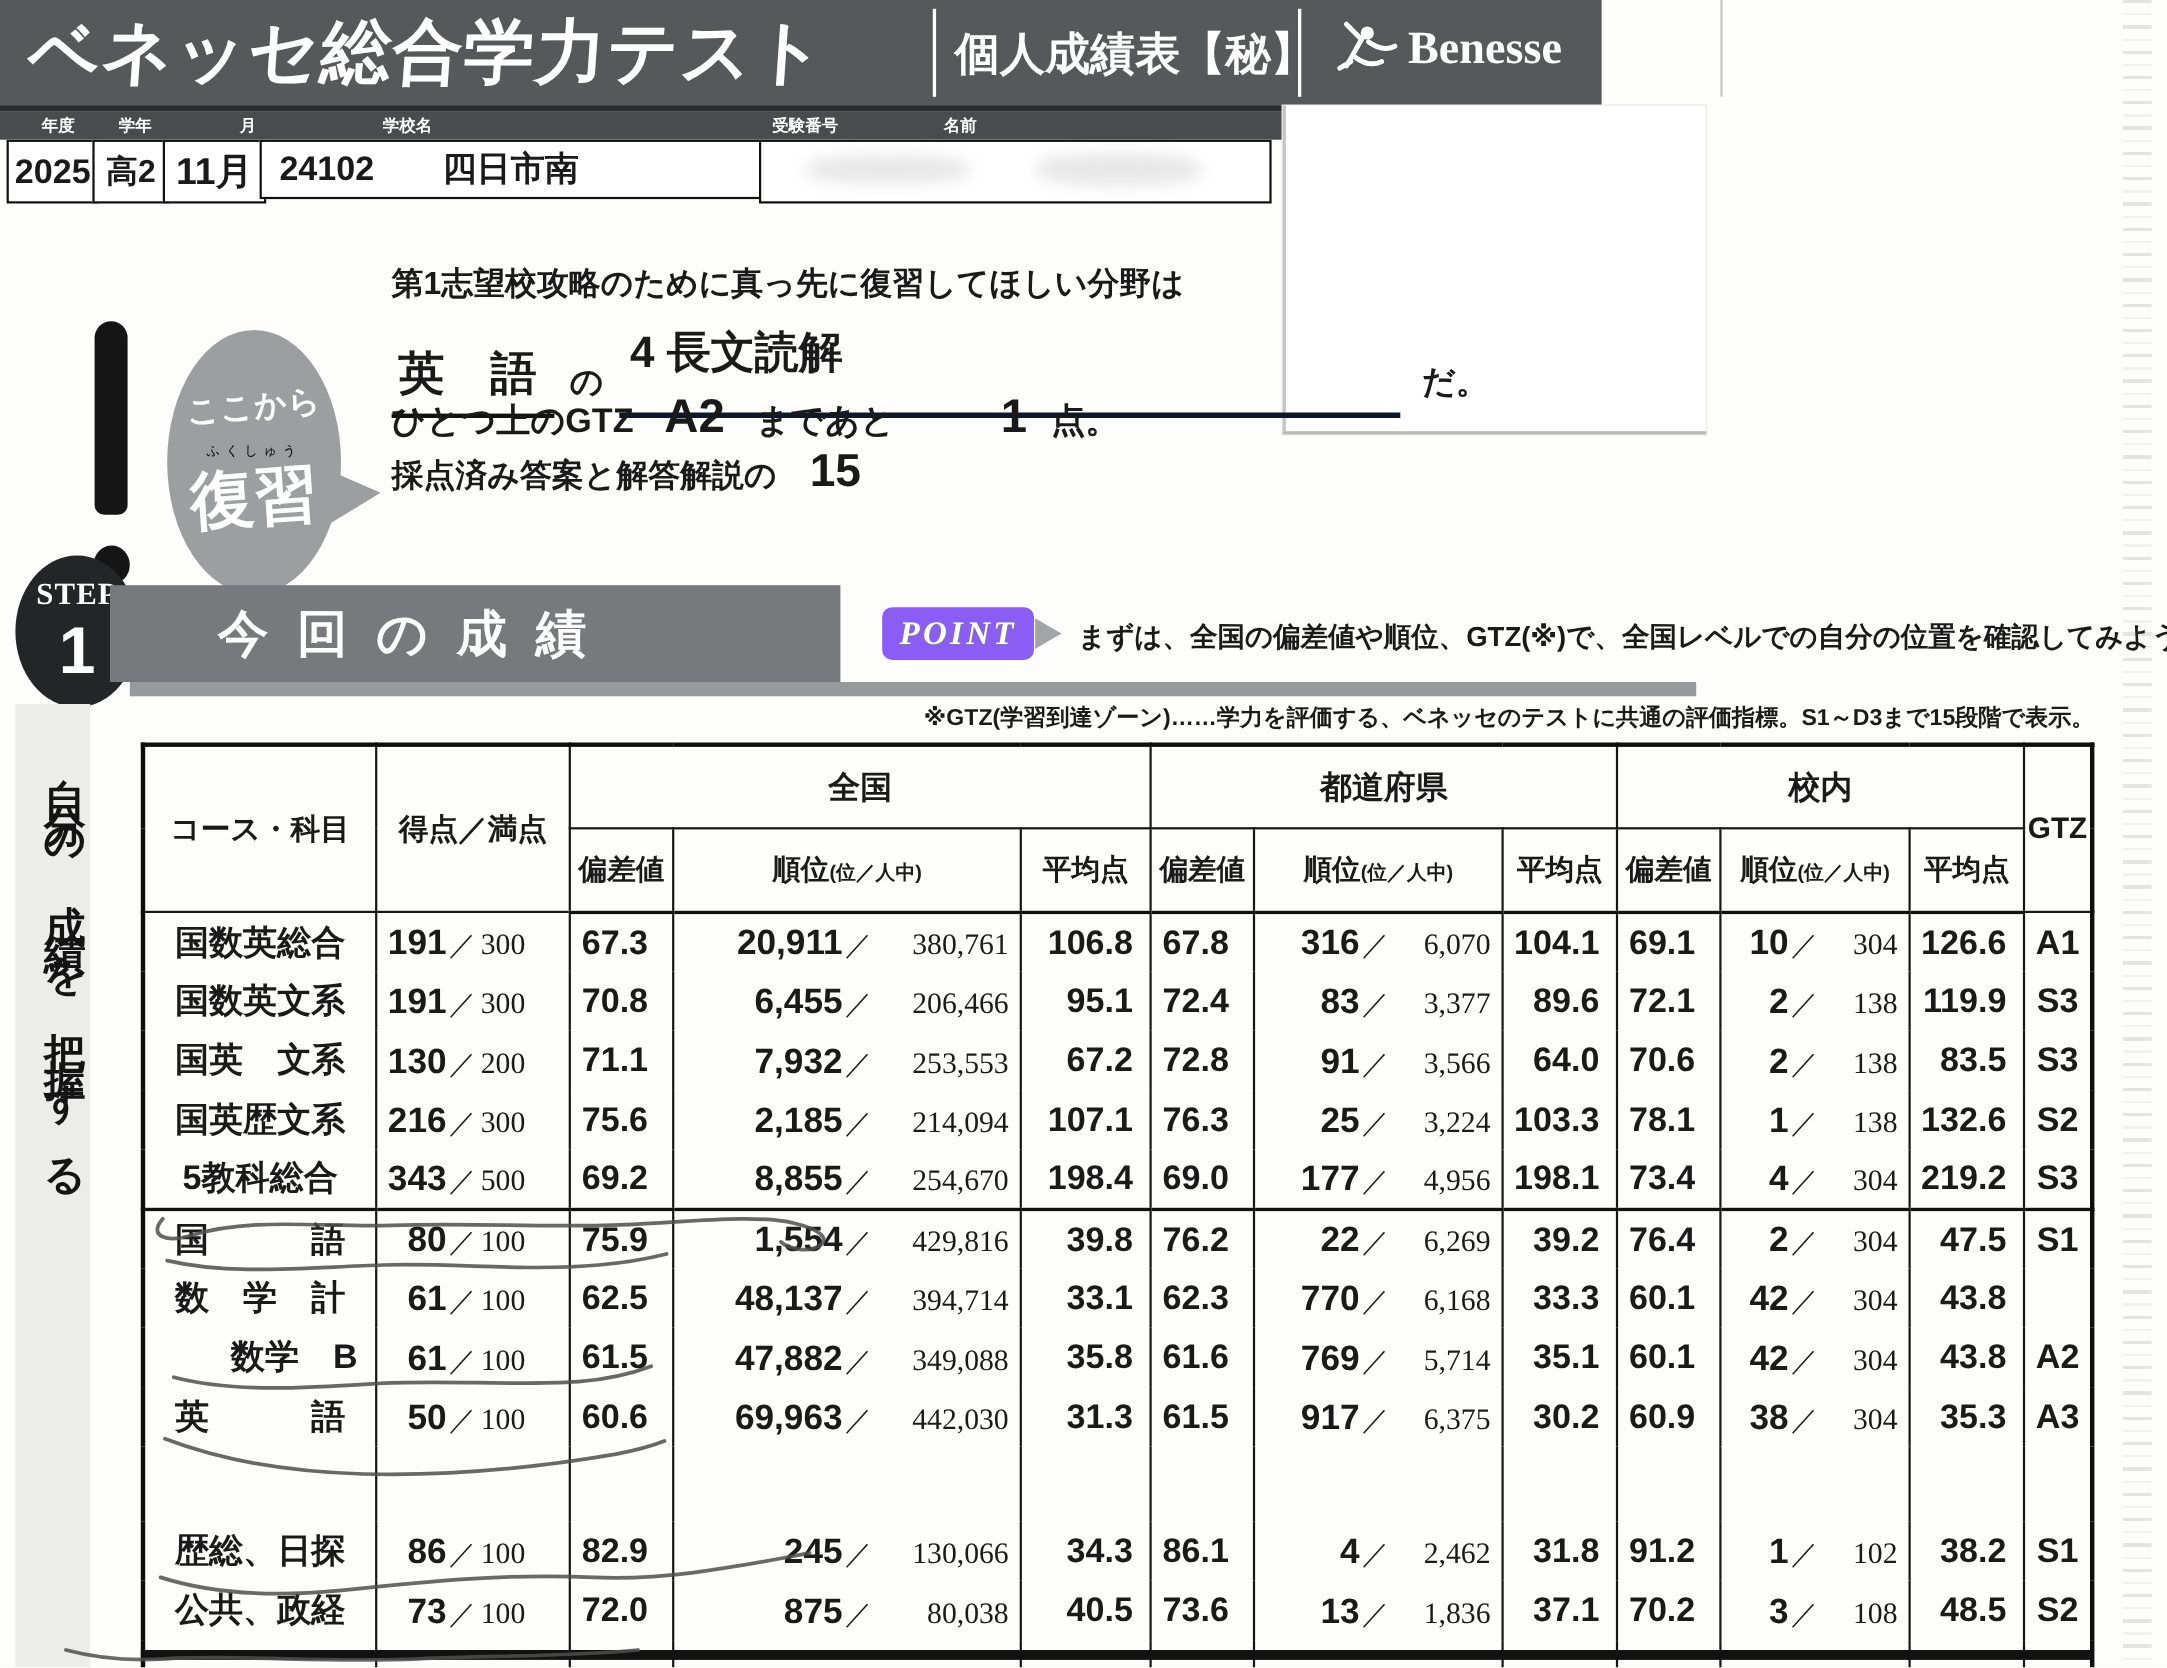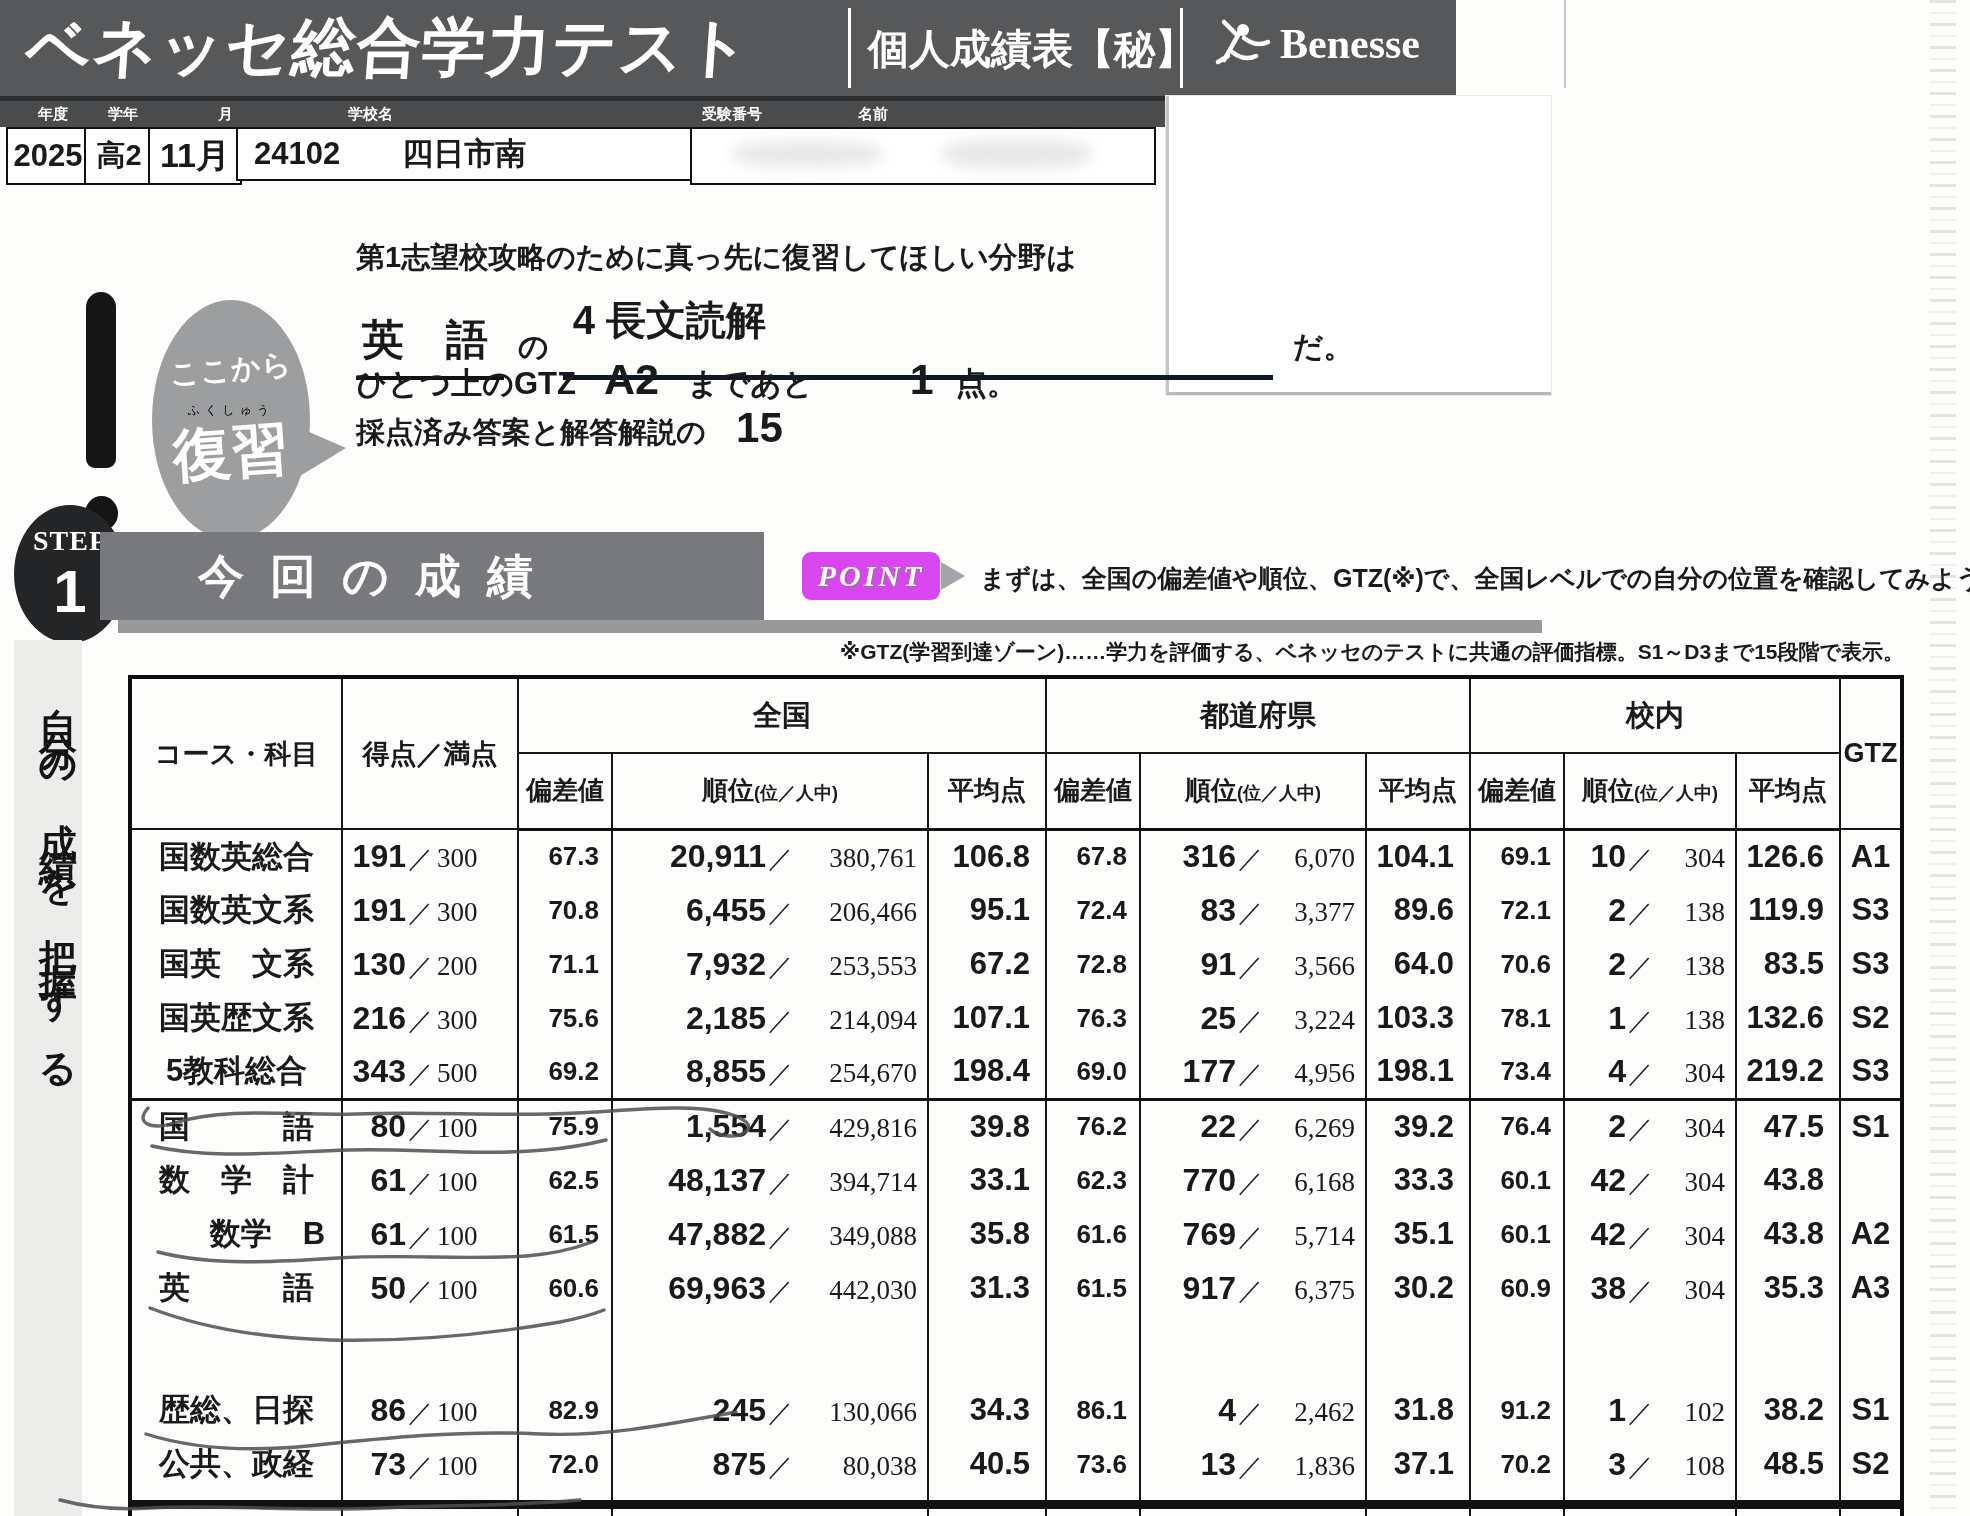--- a/index.html
+++ b/index.html
@@ -59,21 +59,21 @@
   .rl4-page{font-size:42px;font-weight:700;margin:0 30px;}
   
   .step-badge{position:absolute;left:14px;top:505px;width:112px;height:138px;background:#232527;border-radius:50%;}
   .step-word{position:absolute;left:0;top:20px;width:100%;text-align:center;color:#fff;
              font-family:"Liberation Serif","DejaVu Serif",serif;font-size:28px;font-weight:700;letter-spacing:1px;}
   .step-num{position:absolute;left:0;top:52px;width:100%;text-align:center;color:#fff;font-size:60px;font-weight:700;}
   .step-bar{position:absolute;left:100px;top:532px;width:664px;height:88px;background:#77797c;}
   .step-title{font-size:46px;font-weight:900;color:#ffffff;letter-spacing:26px;line-height:88px;padding-left:98px;white-space:nowrap;}
   .step-shadow{position:absolute;left:118px;top:620px;width:1424px;height:13px;background:#98999b;}
   .step-tail{position:absolute;left:30px;top:641px;width:0;height:0;border-top:32px solid #8e9092;border-right:40px solid transparent;}
-  .point-badge{position:absolute;left:802px;top:552px;width:138px;height:48px;background:#d946ef;border-radius:9px;
+  .point-badge{position:absolute;left:802px;top:552px;width:138px;height:48px;background:#8b5cf6;border-radius:9px;
                display:flex;align-items:center;justify-content:center;}
   .point-label{font-family:"Liberation Serif","DejaVu Serif",serif;font-style:italic;font-weight:700;
                font-size:30px;color:#fff;letter-spacing:3px;text-shadow:1px 1px 0 #7d7f82;}
   .point-tip{position:absolute;left:941px;top:562px;width:0;height:0;
              border-top:14px solid transparent;border-bottom:14px solid transparent;border-left:24px solid #a2a4a7;}
   .point-text{position:absolute;left:980px;top:562px;font-size:25px;font-weight:700;white-space:nowrap;}
   .gtz-note{position:absolute;right:66px;top:638px;font-size:21px;font-weight:700;white-space:nowrap;}
   
   .side-strip{position:absolute;left:14px;top:640px;width:68px;height:876px;background:#ececea;}
   .side-label{position:absolute;left:32px;top:678px;writing-mode:vertical-rl;font-size:38px;font-weight:900;
@@ -96,21 +96,21 @@
   tbody tr.thick td{border-top:3px solid #101010;}
   .td-course{font-size:31px;font-weight:700;text-align:center;white-space:nowrap;}
   .frac{display:flex;align-items:baseline;justify-content:flex-end;padding-right:10px;}
   .frac .num{flex:1;text-align:right;font-size:32px;font-weight:700;}
   .frac .sl{font-size:25px;margin:0 2px;}
   .den{font-family:"Liberation Serif","DejaVu Serif",serif;font-size:27px;font-weight:400;}
   .den-s{width:70px;text-align:left;padding-left:2px;}
   .den-a{width:122px;text-align:right;}
   .den-b{width:90px;text-align:right;}
   .den-c{width:70px;text-align:right;}
-  .td-hen{font-size:26px;font-weight:700;text-align:right;padding-right:12px;}
+  .td-hen{font-size:31px;font-weight:700;text-align:center;padding-right:12px;}
   .td-avg{font-size:31px;font-weight:700;text-align:right;padding-right:15px;}
   .td-gtz{font-size:31px;font-weight:700;text-align:center;}
   .bottom-bar{position:absolute;left:128px;top:1500px;width:1775px;height:9px;background:#111;}
   
   .squiggles{position:absolute;left:0;top:0;width:1970px;height:1516px;pointer-events:none;}
   
   .edge-noise{position:absolute;left:1930px;top:0;width:26px;height:1516px;opacity:.45;
       background:repeating-linear-gradient(180deg,rgba(90,90,90,.35) 0 3px,transparent 3px 12px,
                  rgba(120,120,120,.2) 12px 14px,transparent 14px 23px);}
 </style>

